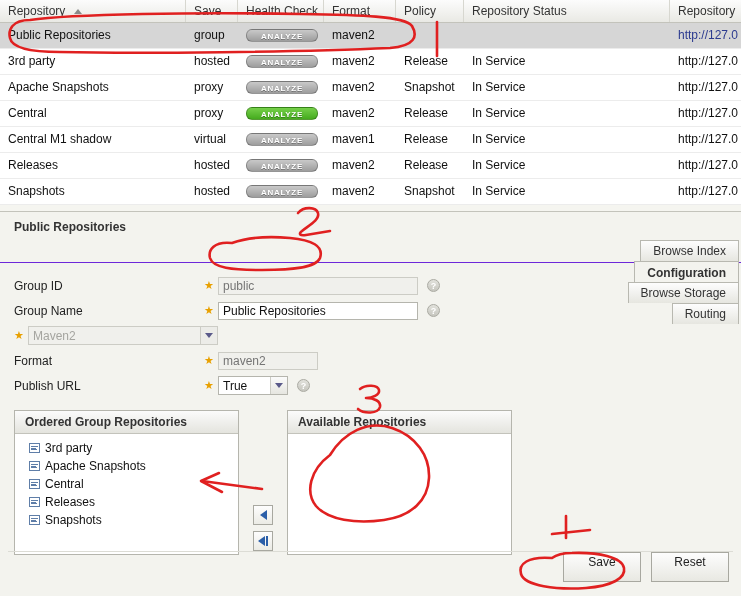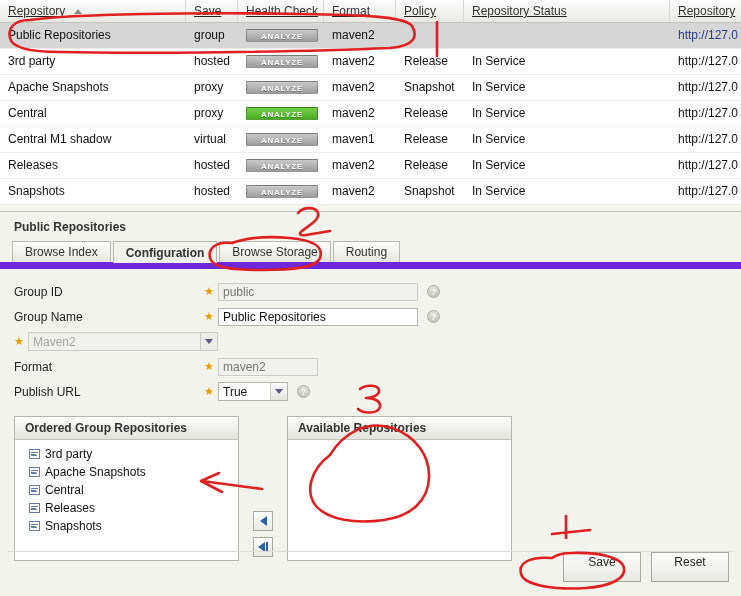--- a/index.html
+++ b/index.html
@@ -12,21 +12,20 @@
     overflow:hidden;
     position:relative;
   }
 
   
   .grid{width:741px;background:#fff;position:relative;}
   .grid-head{
     display:flex;height:22px;align-items:flex-start;
     background:linear-gradient(#fcfcfc,#e9e9e4);
     border-bottom:1px solid #c3c3bb;
-    text-decoration:underline;
   }
   .grid-head .cell{
     font-size:12px;color:#333;padding-left:8px;
     border-right:1px solid #d7d7d0;height:22px;line-height:22px;
     box-sizing:border-box;overflow:hidden;white-space:nowrap;
   }
   .grid-row{
     display:flex;height:25px;align-items:center;
     border-bottom:1px solid #ececec;background:#fff;
   }
@@ -43,41 +42,41 @@
   .c-status{width:206px;}
   .c-url{width:71px;color:#2b3a8f;}
   .grid-row.selected .c-url{color:#2b3a8f;}
   .sort-arrow{
     display:inline-block;width:0;height:0;margin-left:5px;
     border-left:4px solid transparent;border-right:4px solid transparent;
     border-bottom:5px solid #8a8a8a;vertical-align:middle;
   }
   .pill{
     display:inline-block;width:72px;height:13px;line-height:13px;
-    border-radius:1px;text-align:center;
+    border-radius:6px;text-align:center;
     font-size:8px;font-weight:bold;letter-spacing:.7px;
     color:#fff;margin-left:8px;
     border:1px solid rgba(0,0,0,.25);
     box-sizing:border-box;
   }
   .pill.gray{background:linear-gradient(#c9c9c9,#9d9d9d);text-shadow:0 1px 0 rgba(0,0,0,.3);}
   .pill.green{background:linear-gradient(#76d04a,#45ab1e);text-shadow:0 1px 0 rgba(0,0,0,.3);}
 
   
   .detail{
     position:absolute;left:0;top:211px;width:741px;height:385px;
     background:#f3f3ee;border-top:1px solid #c3c3bb;box-sizing:border-box;
   }
   .detail-title{
     font-size:12px;font-weight:bold;color:#333;
     padding:8px 0 6px 14px;
   }
   
   .tabs{display:flex;align-items:flex-end;padding-left:12px;height:22px;
-        border-bottom:7px solid #6d28d9;}
+        border-bottom:1px solid #6d28d9;flex-direction:column;}
   .tab{
     height:21px;line-height:21px;padding:0 12px;font-size:12px;
     background:linear-gradient(#fdfdfd,#e6e6e0);
     border:1px solid #b8b8b0;border-bottom:none;
     margin-right:2px;color:#333;box-sizing:border-box;
   }
   .tab.active{background:#f3f3ee;font-weight:bold;border-bottom:1px solid #f3f3ee;
                margin-bottom:-1px;height:22px;line-height:22px;}
 
   

